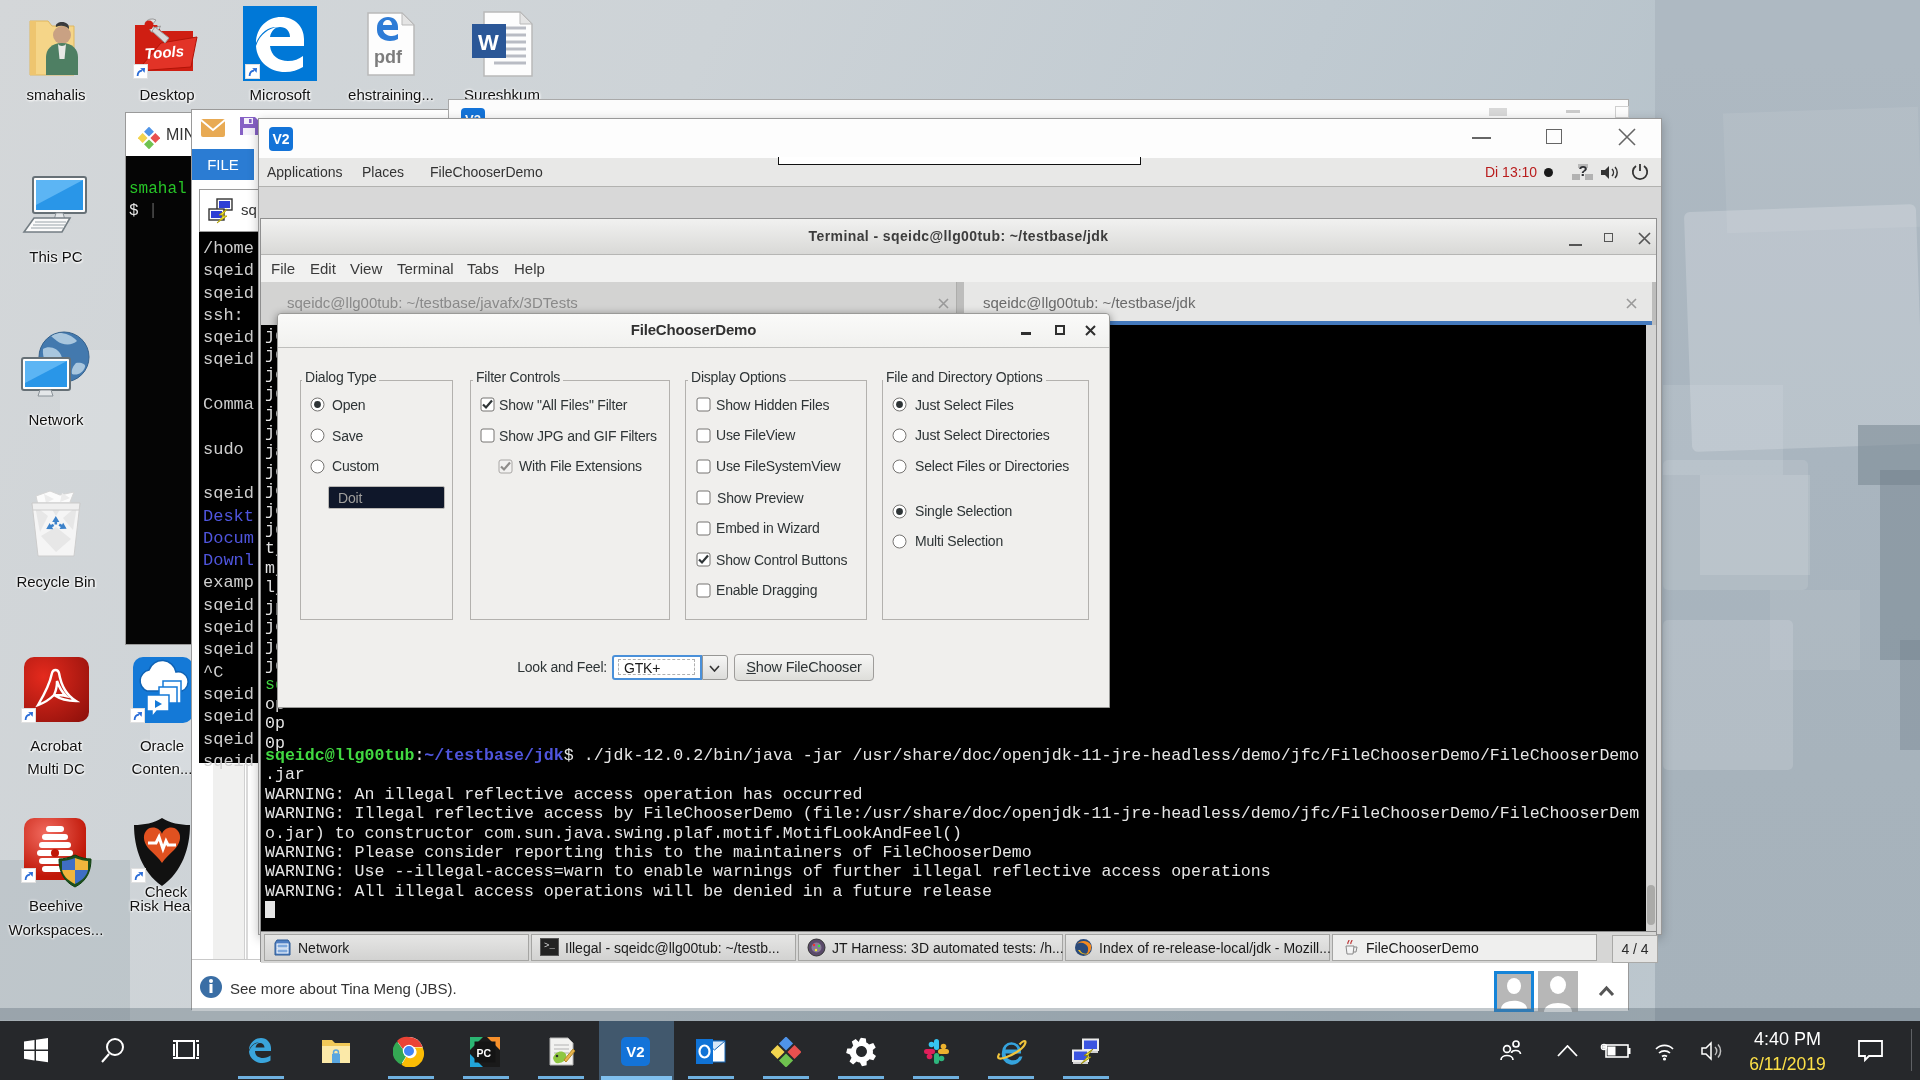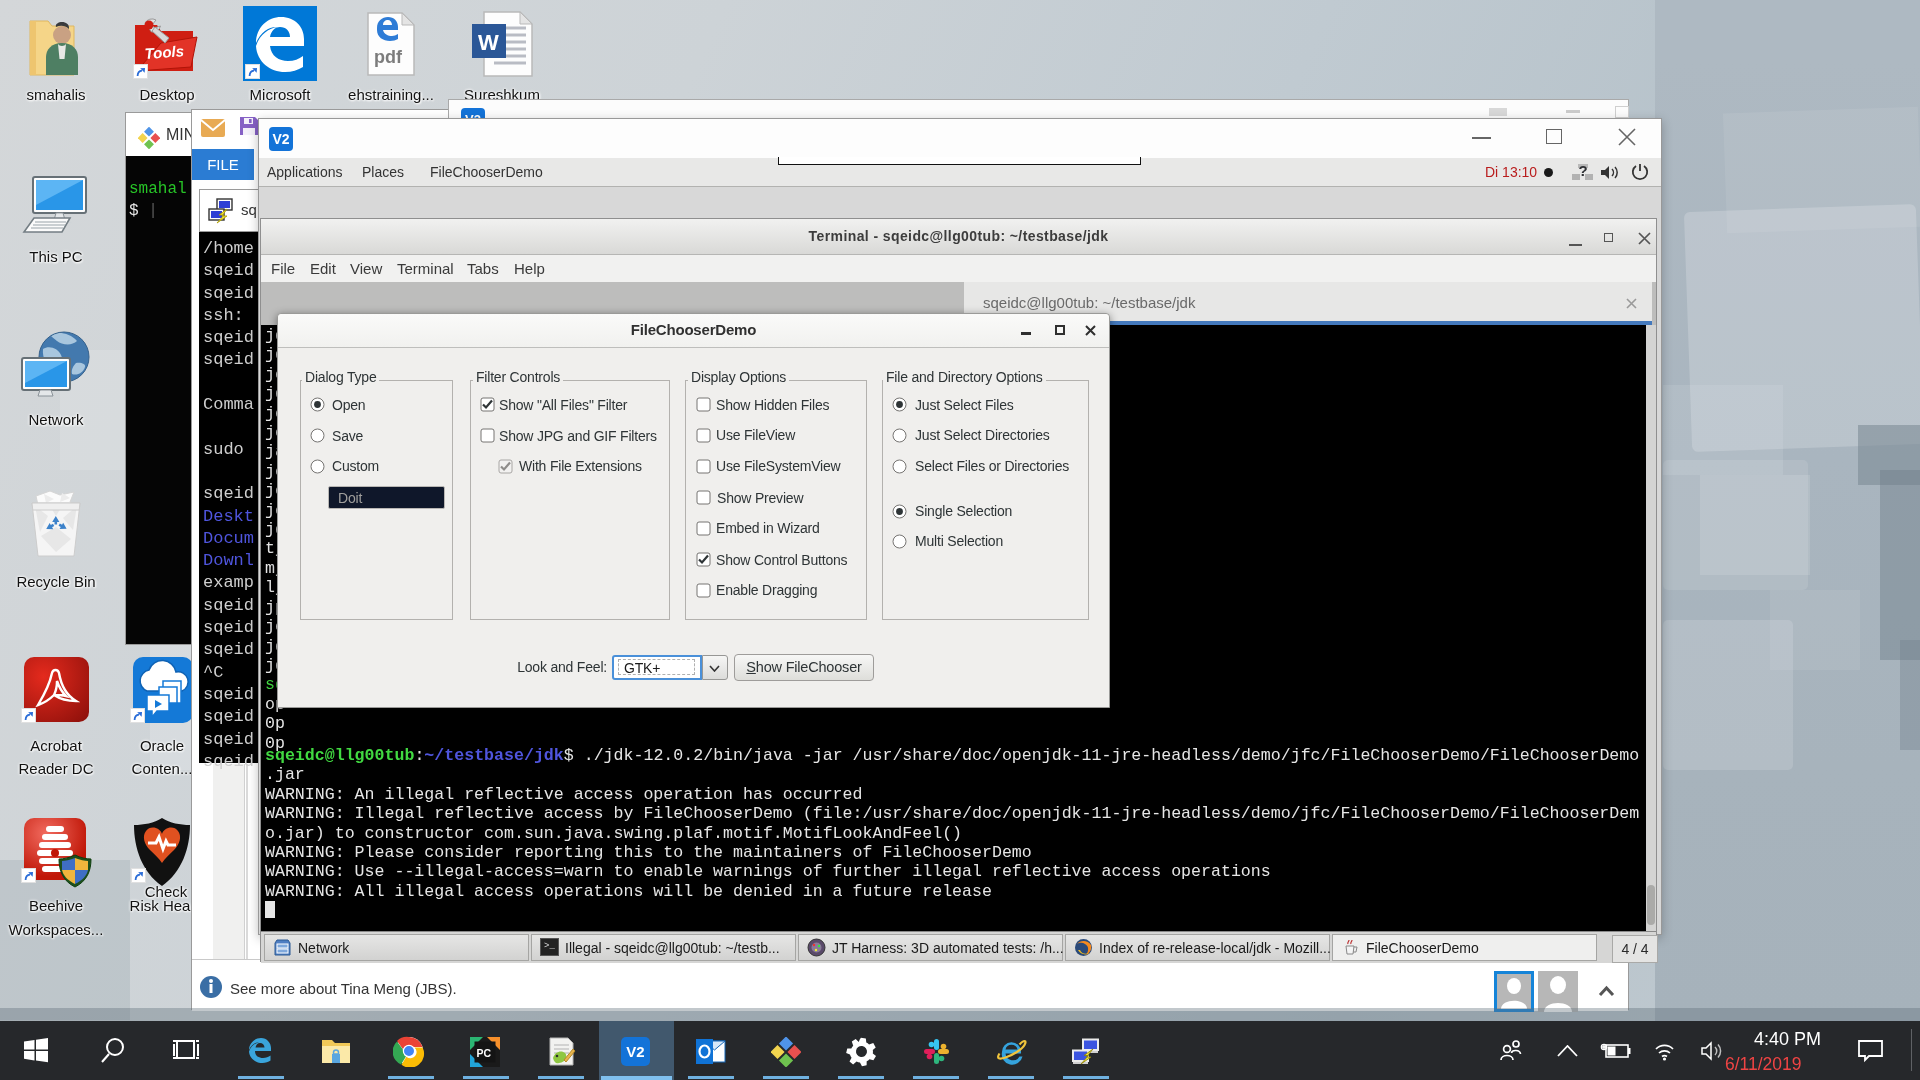--- a/index.html
+++ b/index.html
@@ -145,21 +145,21 @@
 <svg class="abs" style="left:24px;top:657px" width="65" height="65" viewBox="0 0 65 65">
  <path d="M14 48 C20 38 26 26 28 16 C29 12 34 12 35 16 C37 28 42 38 52 44 C44 44 36 42 30 38 C26 42 20 46 14 48 Z M30 38 C32 34 33 28 33 24 C35 30 38 35 42 39 C38 38 33 38 30 38 Z" fill="none" stroke="#fff" stroke-width="2.4"></path>
 </svg>
 <div class="arrowbadge" style="left:21px;top:708px;">
     <svg width="12" height="12" viewBox="0 0 12 12">
       <path d="M2.6 10 C2.6 6.5 4.5 4.8 7 4.6" stroke="#2a6dd8" stroke-width="1.8" fill="none"></path>
       <path d="M5.2 2.2 L10 2 L9.6 6.8 Z" fill="#2a6dd8"></path>
     </svg>
   </div>
 <div class="iconlabel" style="left:6px;top:737px;width:100px;">Acrobat</div>
-<div class="iconlabel" style="left:6px;top:760px;width:100px;">Reader DC</div>
+<div class="iconlabel" style="left:6px;top:760px;width:100px;">Multi DC</div>
 
 <div class="abs" style="left:133px;top:657px;width:60px;height:66px;border-radius:10px;background:#1479d7;"></div>
 <svg class="abs" style="left:133px;top:657px" width="60" height="66" viewBox="0 0 60 66">
  <path d="M14 34 a11 11 0 0 1 2 -21 a14 14 0 0 1 27 2 a10 10 0 0 1 6 19 z" fill="#fff"></path>
  <path d="M14 34 a11 11 0 0 1 2 -21 a14 14 0 0 1 27 2 a10 10 0 0 1 6 19 z" fill="none" stroke="#0f62b4" stroke-width="1.5"></path>
  <rect x="30" y="24" width="18" height="22" fill="#fff" stroke="#1479d7" stroke-width="1.5"></rect>
  <rect x="26" y="30" width="18" height="16" fill="#fff" stroke="#1479d7" stroke-width="1.5"></rect>
  <path d="M14 38 l22 0 l0 16 l-12 0 l-5 6 l0 -6 l-5 0 z" fill="#fff" stroke="#1479d7" stroke-width="1.5"></path>
  <path d="M22 43 l7 4 l-7 4 z" fill="#1479d7"></path>
 </svg>
@@ -372,20 +372,26 @@
   <div class="abs" style="left:0;top:36px;width:1395px;height:27px;background:#f1f1f0;">
    <div class="abs" style="left:10px;top:5px;font-size:15px;color:#3a3a3a;">File</div>
    <div class="abs" style="left:49px;top:5px;font-size:15px;color:#3a3a3a;">Edit</div>
    <div class="abs" style="left:89px;top:5px;font-size:15px;color:#3a3a3a;">View</div>
    <div class="abs" style="left:136px;top:5px;font-size:15px;color:#3a3a3a;">Terminal</div>
    <div class="abs" style="left:206px;top:5px;font-size:15px;color:#3a3a3a;">Tabs</div>
    <div class="abs" style="left:253px;top:5px;font-size:15px;color:#3a3a3a;">Help</div>
   </div>
 
   <div class="abs" style="left:0;top:63px;width:1395px;height:43px;background:#bdbdbc;">
+   <div class="abs" style="left:0;top:0;width:696px;height:43px;background:#d3d3d2;border-right:1px solid #adadab;box-sizing:border-box;">
+    <div class="abs" style="left:26px;top:12px;font-size:15px;color:#8a8a8a;">sqeidc@llg00tub: ~/testbase/javafx/3DTests</div>
+    <svg class="abs" style="left:676px;top:15px" width="13" height="13" viewBox="0 0 13 13">
+            <path d="M2 2 L11 11 M11 2 L2 11" stroke="#9a9a9a" stroke-width="1.6"></path>
+          </svg>
+   </div>
    <div class="abs" style="left:703px;top:0;width:688px;height:39px;background:#e7e7e6;">
     <div class="abs" style="left:19px;top:12px;font-size:15px;color:#6a6a6a;">sqeidc@llg00tub: ~/testbase/jdk</div>
     <svg class="abs" style="left:661px;top:15px" width="13" height="13" viewBox="0 0 13 13">
             <path d="M2 2 L11 11 M11 2 L2 11" stroke="#9a9a9a" stroke-width="1.6"></path>
           </svg>
    </div>
    <div class="abs" style="left:703px;top:39px;width:688px;height:4px;background:#4479bd;"></div>
   </div>
 
   <div class="abs" style="left:1px;top:106px;width:1384px;height:606px;background:#000;overflow:hidden;">
@@ -731,18 +737,18 @@
  </svg>
  <svg class="abs" style="left:1652px;top:20px" width="25" height="20" viewBox="0 0 25 20">
   <path d="M4 8 A12 12 0 0 1 21 8 M7 12 A8 8 0 0 1 18 12 M10 15.5 A4.5 4.5 0 0 1 15 15.5" fill="none" stroke="#fff" stroke-width="1.7"></path>
   <circle cx="12.5" cy="18" r="1.6" fill="#fff"></circle>
  </svg>
  <svg class="abs" style="left:1700px;top:20px" width="25" height="20" viewBox="0 0 25 20">
   <path d="M2 7 L6 7 L11 2 L11 18 L6 13 L2 13 Z" fill="none" stroke="#fff" stroke-width="1.5"></path>
   <path d="M15 6 a5.5 5.5 0 0 1 0 8 M18 3.5 a9.5 9.5 0 0 1 0 13" stroke="#fff" stroke-width="1.5" fill="none" opacity=".7"></path>
  </svg>
  <div class="abs" style="left:1725px;top:8px;width:125px;text-align:center;font-size:18px;color:#fff;">4:40 PM</div>
- <div class="abs" style="left:1725px;top:33px;width:125px;text-align:left;font-size:17.5px;color:#ef4444;">6/11/2019</div>
+ <div class="abs" style="left:1725px;top:33px;width:125px;text-align:center;font-size:17.5px;color:#fde047;">6/11/2019</div>
  <svg class="abs" style="left:1857px;top:18px" width="27" height="25" viewBox="0 0 27 25">
   <path d="M2 2 L25 2 L25 17 L12 17 L8 21 L8 17 L2 17 Z" fill="none" stroke="#fff" stroke-width="1.8"></path>
  </svg>
  <div class="abs" style="left:1911px;top:8px;width:1px;height:42px;background:#5f6165;"></div>
 </div>
 
 </body></html>

